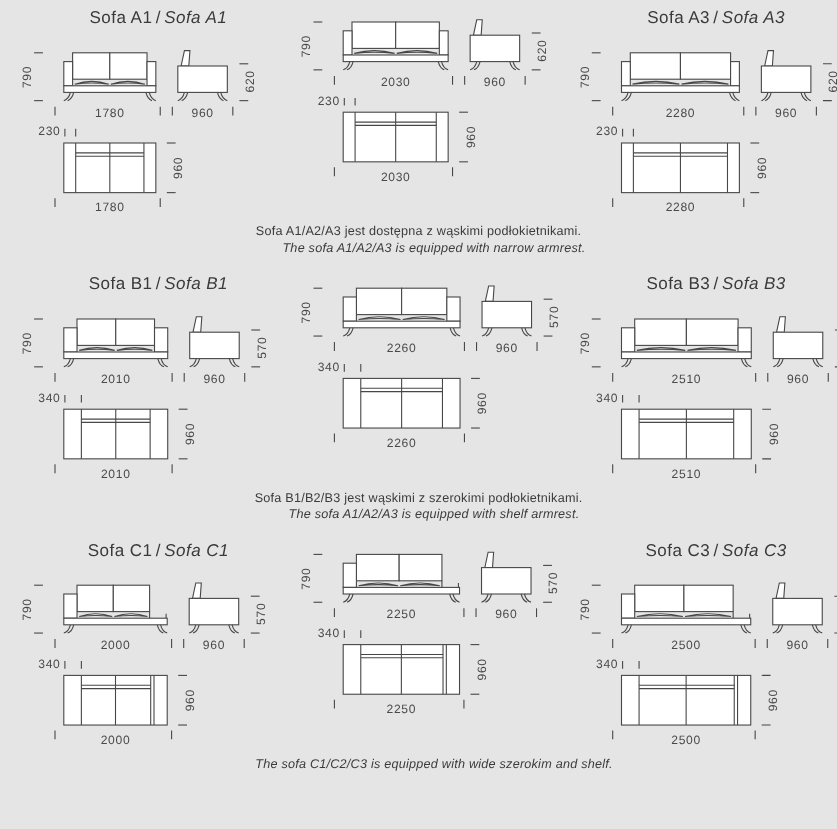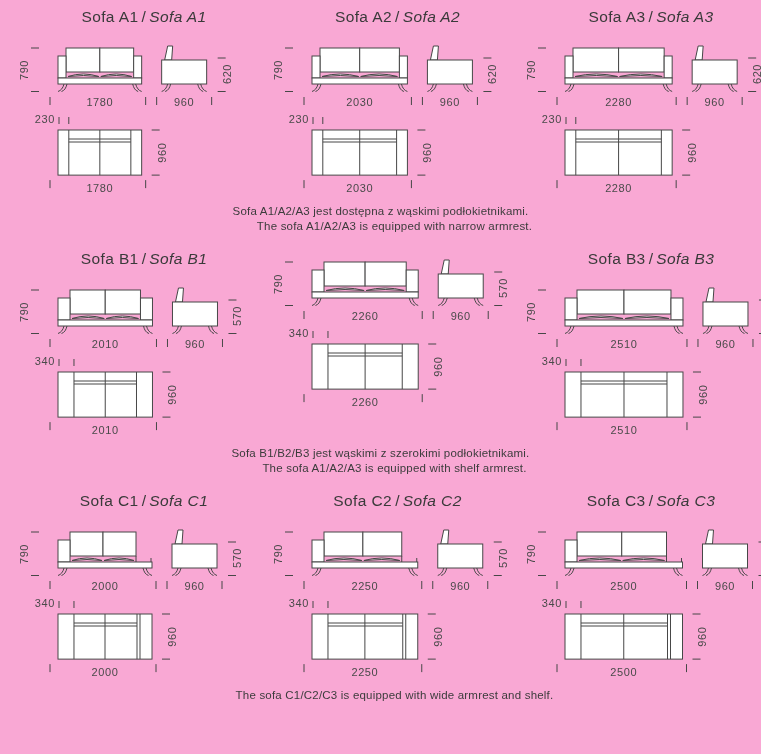--- a/index.html
+++ b/index.html
@@ -1,19 +1,19 @@
 <!DOCTYPE html>
 <html><head>
 <meta charset="utf-8">
 <style>
   html,body{margin:0;padding:0;background:#ffffff;}
   .page{
     width:761px;height:754px;box-sizing:border-box;
     font-family:"Liberation Sans", sans-serif;
-    color:#3c3c3c;background:#f9a8d4;padding-top:2px;overflow:hidden;
+    color:#3c3c3c;background:#e5e5e5;padding-top:2px;overflow:hidden;
   }
   .model-section{margin-bottom:10px;}
   .cells{
     display:grid;grid-template-columns:repeat(3,253.5px);
     align-items:start;justify-items:start;
   }
   .cell{padding-left:18px;box-sizing:border-box;}
   .cell-title{
     width:252px;text-align:center;
     font-size:15.5px;letter-spacing:0.4px;color:#3a3a3a;
@@ -22,21 +22,21 @@
   .cell-title .t-it{font-style:italic;}
   .cell-title .t-sep{margin:0 3px;}
   .drawing{width:252px;height:172px;}
   .drawing svg{display:block;overflow:visible;}
   .drawing text{
     font-family:"Liberation Sans", sans-serif;
     font-size:11px;letter-spacing:0.6px;fill:#4a4a4a;stroke:none;
   }
   .caption{ text-align:center;margin-top:2px; }
   .caption p{margin:0;font-size:11.5px;line-height:15px;color:#3c3c3c;letter-spacing:0.2px;}
-  .caption .caption-en{padding-left:28px;}
+  .caption .caption-en{font-style:italic;padding-left:28px;}
 </style>
 </head>
 <body>
 
 <div class="page">
 
   <section class="model-section">
     <div class="cells">
       <div class="cell">
         <div class="cell-title">
@@ -87,23 +87,20 @@
                 <line x1="133.66" y1="145.12" x2="141.66" y2="145.12" stroke="#474747" stroke-width="1"></line>
                 <text x="147.66" y="122.56" text-anchor="middle" fill="#4a4a4a" transform="rotate(-90 147.66 122.56)">960</text>
                 <line x1="32" y1="150.12" x2="32" y2="158.12" stroke="#474747" stroke-width="1"></line>
                 <line x1="127.66" y1="150.12" x2="127.66" y2="158.12" stroke="#474747" stroke-width="1"></line>
                 <text x="81.83" y="162.12" text-anchor="middle" fill="#4a4a4a">1780</text>
               </g>
             </svg>
           </div>
       </div>
       <div class="cell">
-        <div class="cell-title">
-          <span class="t-reg">Sofa A2</span><span class="t-sep">/</span><span class="t-it">Sofa A2</span>
-        </div>
         <div class="drawing">
             <svg width="252" height="172" viewBox="0 0 252 172" xmlns="http://www.w3.org/2000/svg">
               <g>
                 <rect x="48" y="18" width="39.705" height="24" fill="#fff" stroke="#474747" stroke-width="1"></rect>
                 <rect x="87.705" y="18" width="39.705" height="24" fill="#fff" stroke="#474747" stroke-width="1"></rect>
                 <rect x="40" y="26" width="8" height="22" fill="#fff" stroke="#474747" stroke-width="1"></rect>
                 <rect x="127.41" y="26" width="8" height="22" fill="#fff" stroke="#474747" stroke-width="1"></rect>
                 <path d="M 50,46.5 Q 68.35249999999999,41.5 86.705,46.5 Q 68.35249999999999,44.5 50,46.5 Z" fill="#fff" stroke="#474747" stroke-width="1"></path>
                 <path d="M 88.705,46.5 Q 107.0575,41.5 125.41,46.5 Q 107.0575,44.5 88.705,46.5 Z" fill="#fff" stroke="#474747" stroke-width="1"></path>
                 <rect x="40" y="48" width="95.41" height="6" fill="#fff" stroke="#474747" stroke-width="1"></rect>
@@ -434,23 +431,20 @@
                 <line x1="144" y1="145.12" x2="152" y2="145.12" stroke="#474747" stroke-width="1"></line>
                 <text x="158" y="122.56" text-anchor="middle" fill="#4a4a4a" transform="rotate(-90 158 122.56)">960</text>
                 <line x1="32" y1="150.12" x2="32" y2="158.12" stroke="#474747" stroke-width="1"></line>
                 <line x1="138" y1="150.12" x2="138" y2="158.12" stroke="#474747" stroke-width="1"></line>
                 <text x="87" y="162.12" text-anchor="middle" fill="#4a4a4a">2000</text>
               </g>
             </svg>
           </div>
       </div>
       <div class="cell">
-        <div class="cell-title">
-          <span class="t-reg">Sofa C2</span><span class="t-sep">/</span><span class="t-it">Sofa C2</span>
-        </div>
         <div class="drawing">
             <svg width="252" height="172" viewBox="0 0 252 172" xmlns="http://www.w3.org/2000/svg">
               <g>
                 <rect x="52" y="18" width="38.875" height="24" fill="#fff" stroke="#474747" stroke-width="1"></rect>
                 <rect x="90.875" y="18" width="38.875" height="24" fill="#fff" stroke="#474747" stroke-width="1"></rect>
                 <rect x="40" y="26" width="12" height="22" fill="#fff" stroke="#474747" stroke-width="1"></rect>
                 <path d="M 54,46.5 Q 71.9375,41.5 89.875,46.5 Q 71.9375,44.5 54,46.5 Z" fill="#fff" stroke="#474747" stroke-width="1"></path>
                 <path d="M 91.875,46.5 Q 109.8125,41.5 127.75,46.5 Q 109.8125,44.5 91.875,46.5 Z" fill="#fff" stroke="#474747" stroke-width="1"></path>
                 <rect x="40" y="48" width="105.75" height="6" fill="#fff" stroke="#474747" stroke-width="1"></rect>
                 <line x1="129.75" y1="42" x2="129.75" y2="48" stroke="#474747" stroke-width="1"></line>
@@ -549,17 +543,17 @@
                 <text x="181.5" y="122.56" text-anchor="middle" fill="#4a4a4a" transform="rotate(-90 181.5 122.56)">960</text>
                 <line x1="32" y1="150.12" x2="32" y2="158.12" stroke="#474747" stroke-width="1"></line>
                 <line x1="161.5" y1="150.12" x2="161.5" y2="158.12" stroke="#474747" stroke-width="1"></line>
                 <text x="98.75" y="162.12" text-anchor="middle" fill="#4a4a4a">2500</text>
               </g>
             </svg>
           </div>
       </div>
     </div>
     <div class="caption">
-      <p class="caption-en">The sofa C1/C2/C3 is equipped with wide armrest and shelf.</p>
+      <p class="caption-en">The sofa C1/C2/C3 is equipped with wide szerokim and shelf.</p>
     </div>
   </section>
 
 </div>
 
 </body></html>

